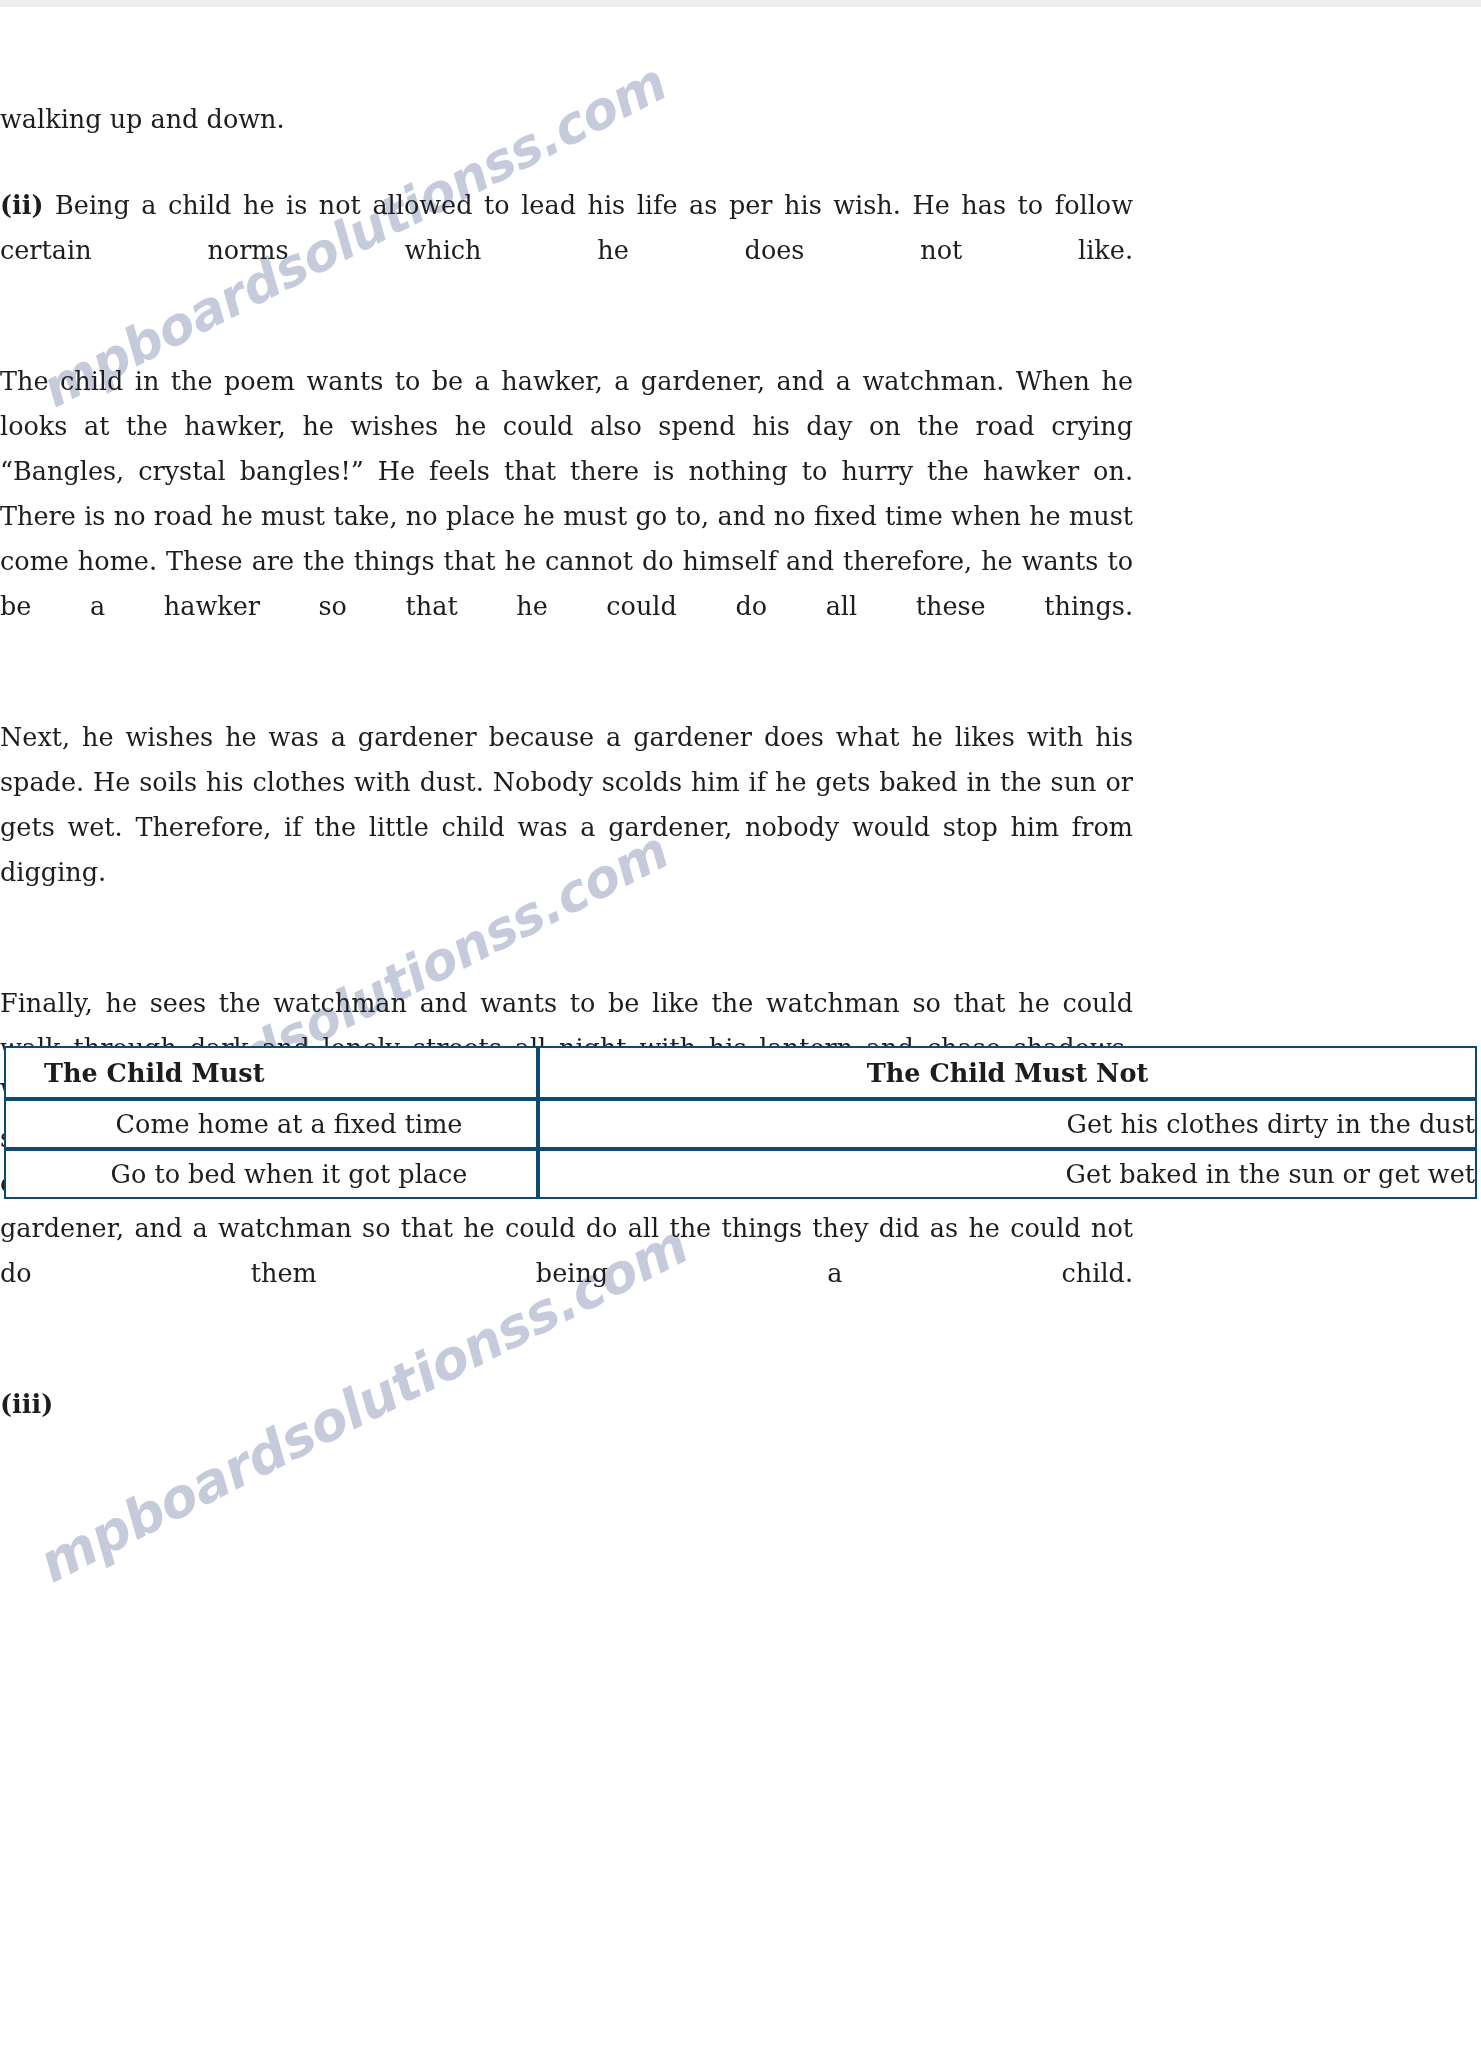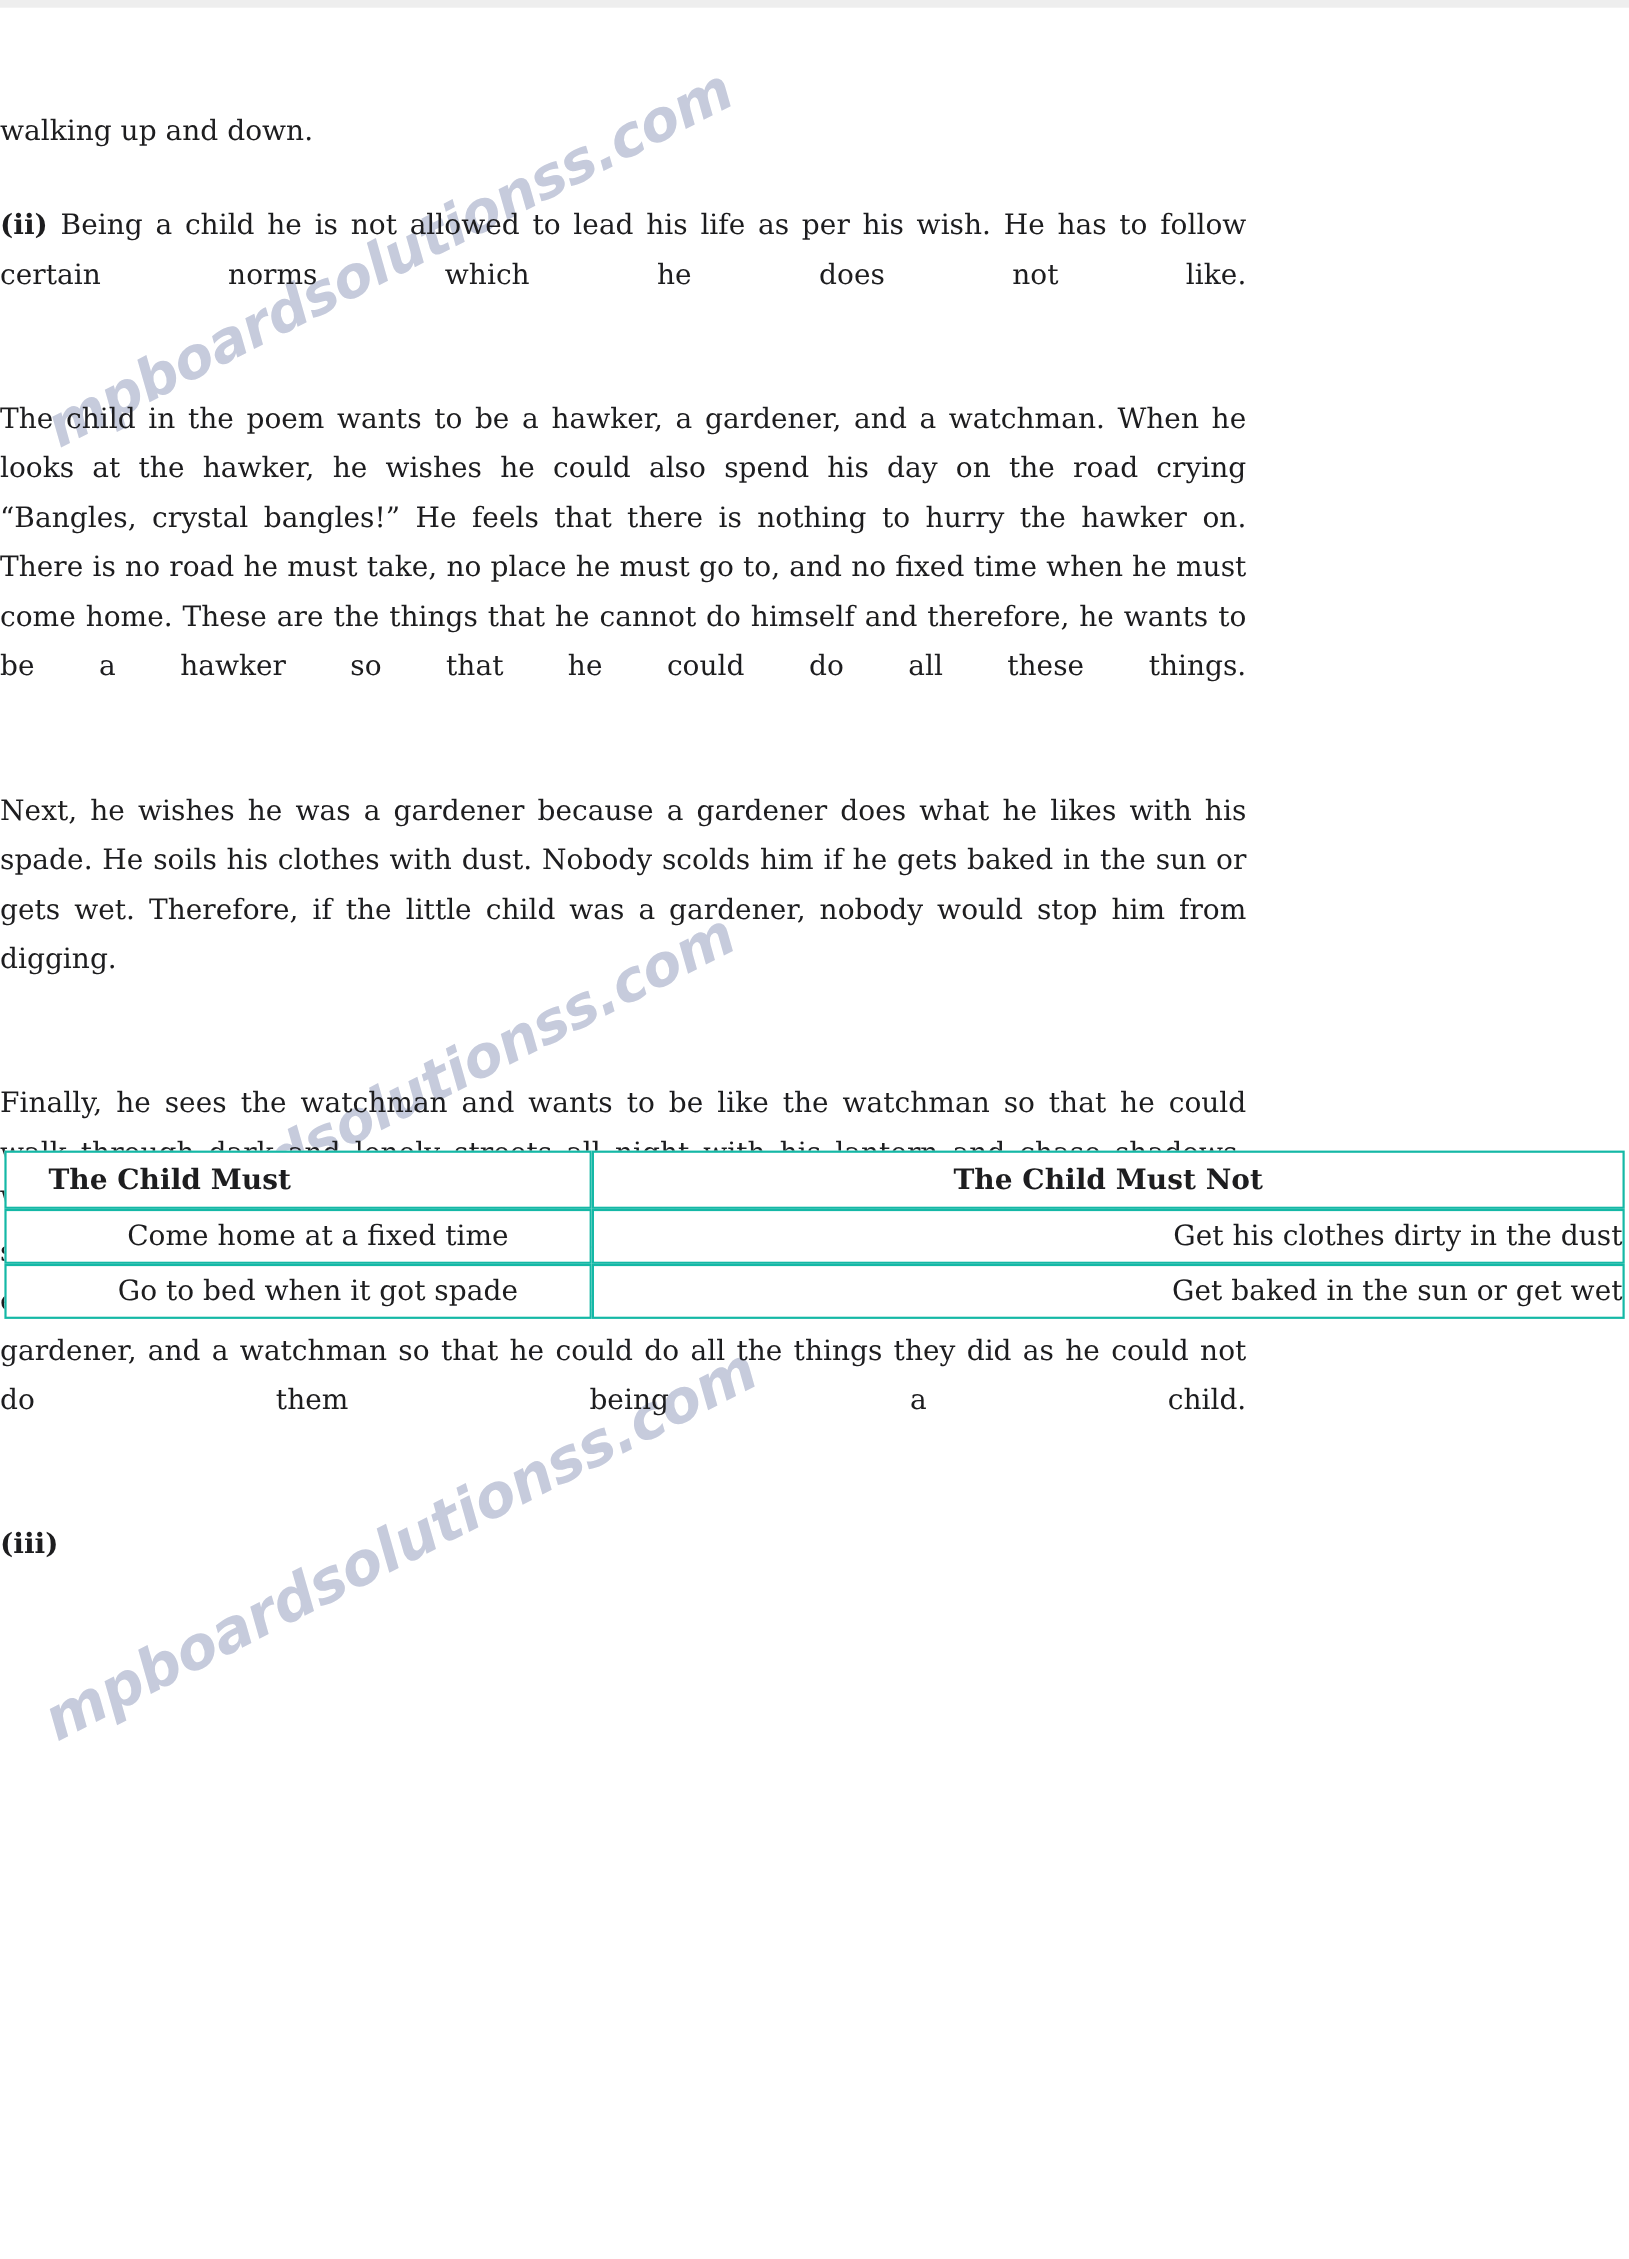--- a/index.html
+++ b/index.html
@@ -93,21 +93,21 @@
   table.cmp {
     border-collapse: separate;
     border-spacing: 0;
     width: 1473px;
     table-layout: fixed;
   }
   table.cmp col.c1 { width: 534px; }
   table.cmp col.c2 { width: 939px; }
 
   table.cmp td, table.cmp th {
-    border: 2px solid #14b8a6;
+    border: 2px solid #0c4a6e;
     padding: 0;
     height: 46px;
     vertical-align: middle;
     font-size: 25.5px;
     color: #1d1d1f;
     font-weight: normal;
     background: #ffffff;
   }
   table.cmp th {
     font-weight: bold;
@@ -169,20 +169,20 @@
           <th class="th-left">The Child Must</th>
           <th class="th-center">The Child Must Not</th>
         </tr>
       </thead>
       <tbody>
         <tr class="row-shade">
           <td class="td-left">Come home at a fixed time</td>
           <td class="td-center">Get his clothes dirty in the dust</td>
         </tr>
         <tr>
-          <td class="td-left">Go to bed when it got spade</td>
+          <td class="td-left">Go to bed when it got place</td>
           <td class="td-center">Get baked in the sun or get wet</td>
         </tr>
       </tbody>
     </table>
   </div>
 
 </div>
 
 </body></html>

